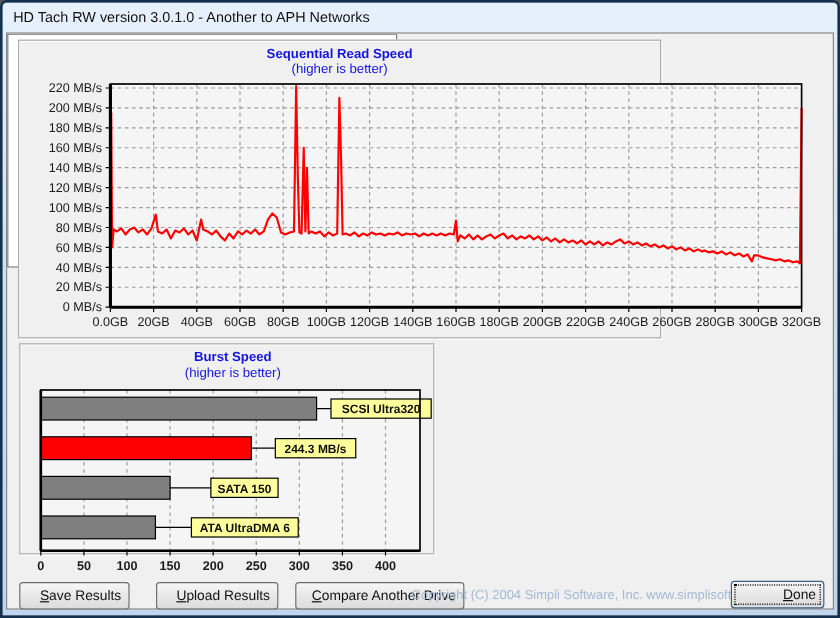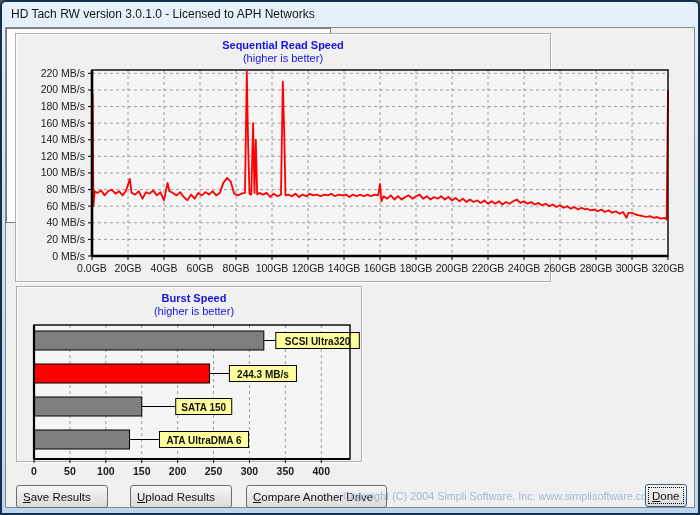--- a/index.html
+++ b/index.html
@@ -32,37 +32,37 @@
   .chart-sub{ text-align:center;color:#1414e0;font-size:11px;font-weight:400;line-height:13px;}
   .seq-svg{position:absolute;left:4px;top:32px;}
   .burst-svg{position:absolute;left:3px;top:34px;}
   .drive-name{color:#ee0000;font-weight:700;font-size:11.5px;line-height:15px;}
   .detail-line{color:#1c1c1c;font-size:11px;line-height:14px;padding-left:9px;}
   .notes{margin-top:12px;}
   .note-line{color:#1c1c1c;font-size:11px;line-height:14px;}
   .button-row{position:absolute;left:0;right:0;top:455px;height:28px;}
   .btn{
     position:absolute;height:23px;font-family:"Liberation Sans",sans-serif;
-    font-size:11.5px;color:#111;text-align:left;
+    font-size:11.5px;color:#111;text-align:right;
     background:linear-gradient(#f7f7f7,#e9e9e9 45%,#dcdcdc);
     border:1px solid #6e6e6e;border-radius:3px;padding:0 6px;cursor:default;
   }
   .btn .ak{text-decoration:underline;}
   .btn-save{left:10px;top:2px;width:92px;}
   .btn-upload{left:124px;top:2px;width:102px;}
   .btn-compare{left:240px;top:2px;width:141px;}
-  .btn-done{right:7px;top:1px;width:42px;outline:1px dotted #000;outline-offset:-4px;border-color:#3c5e84;margin-left:36px;}
+  .btn-done{right:7px;top:1px;width:78px;outline:1px dotted #000;outline-offset:-4px;border-color:#3c5e84;margin-left:36px;}
   .copyright{position:absolute;left:337px;top:7px;font-size:10.8px;color:#a3b9d5;white-space:nowrap;}
 </style>
 </head>
 <body>
 
 <div class="window">
   <div class="titlebar">
-    <span>HD Tach RW version 3.0.1.0 - Licensed to APH Networks</span>
+    <span>HD Tach RW version 3.0.1.0 - Another to APH Networks</span>
   </div>
 
   <div class="content">
 
     <div class="panel seq-panel">
       <div class="chart-title">Sequential Read Speed</div>
       <div class="chart-sub">(higher is better)</div>
       <svg id="seq-svg" class="seq-svg" width="668" height="212">
           <rect x="72" y="4" width="576" height="186" fill="#f5f5f5"></rect>
           <line x1="72" y1="173.39285714285714" x2="648" y2="173.39285714285714" stroke="#9c9c9c" stroke-width="1" stroke-dasharray="3,3"></line>

